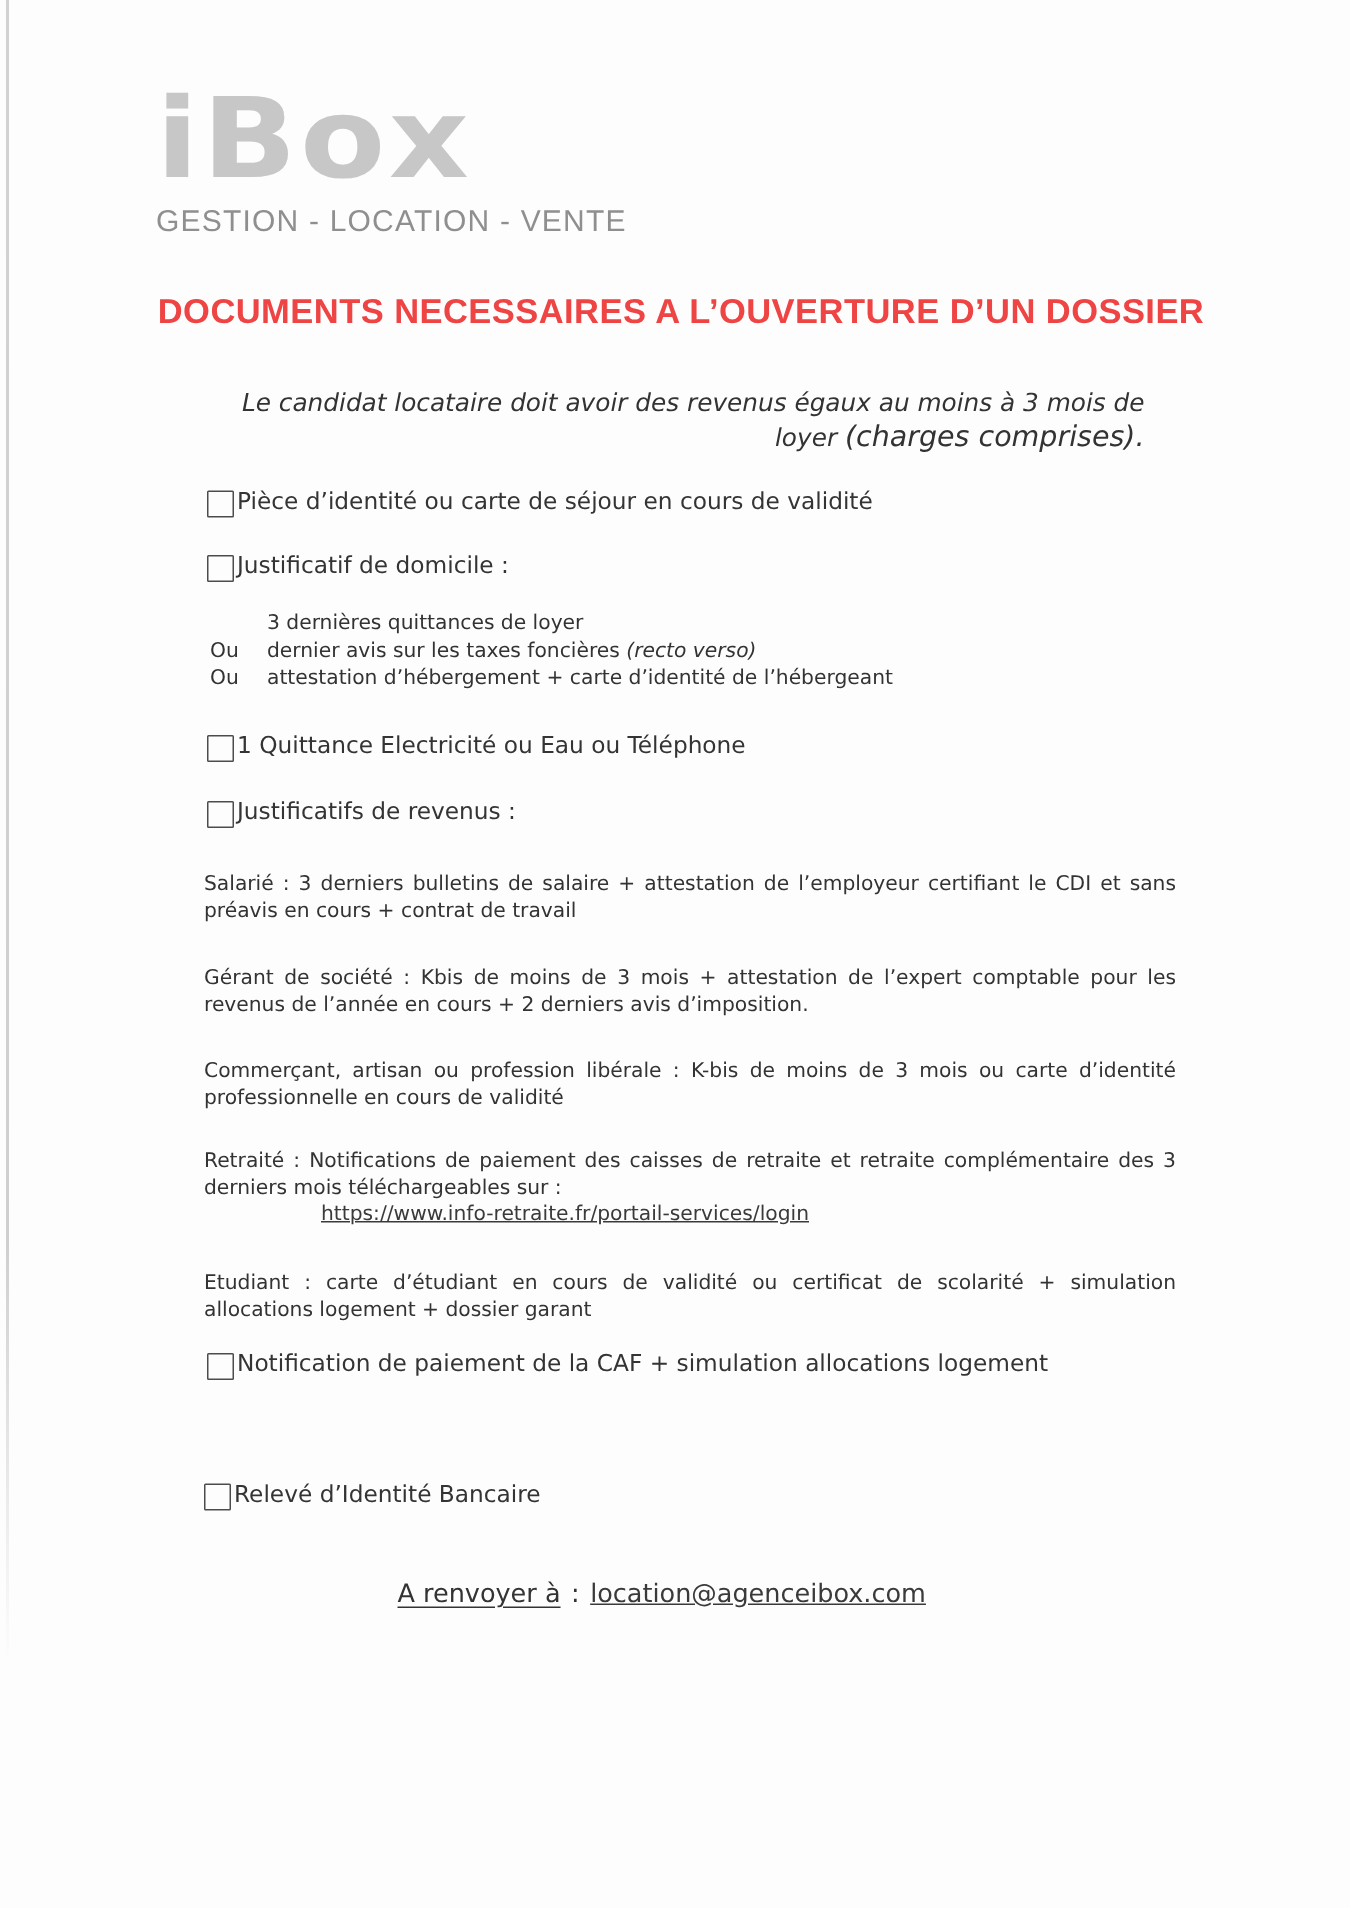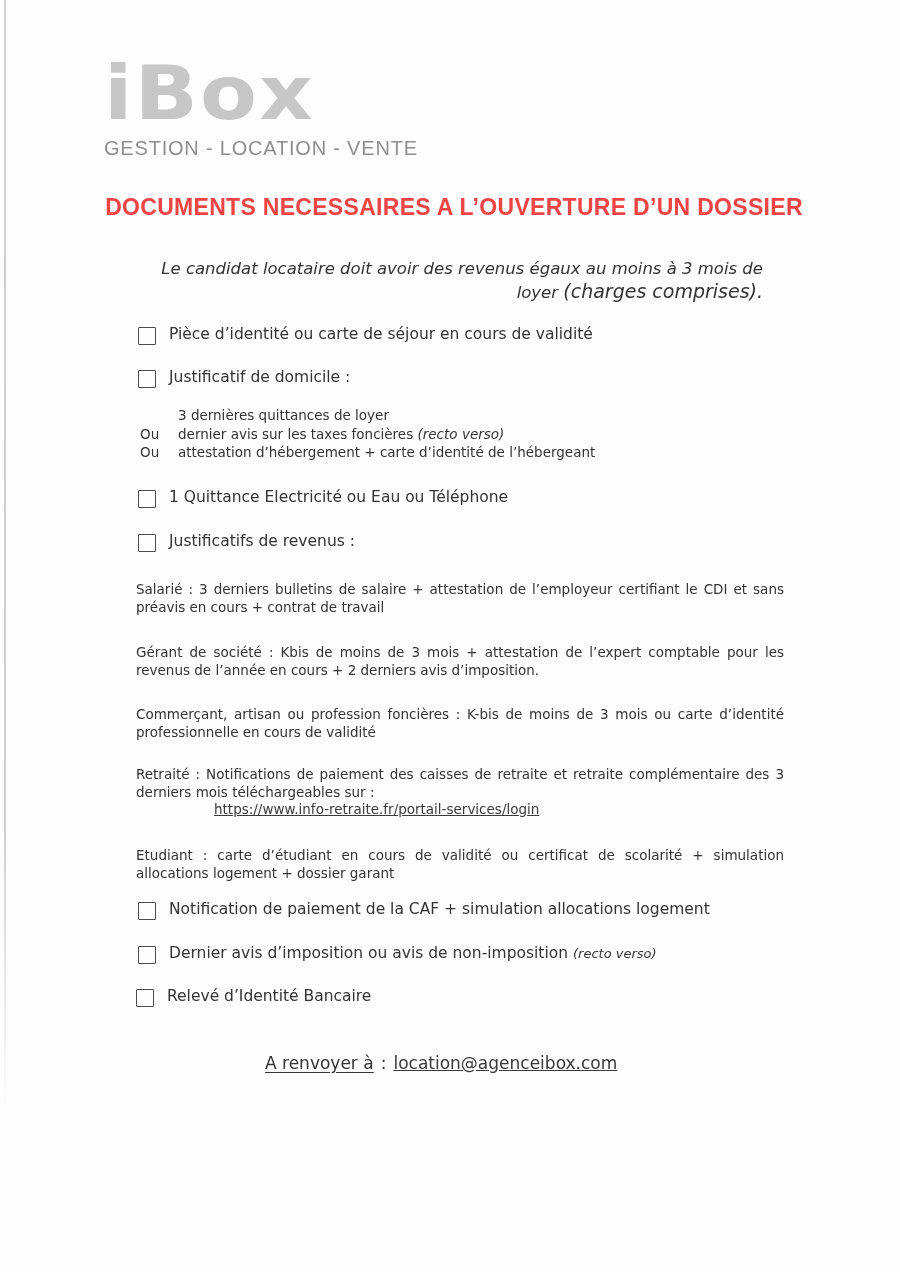--- a/index.html
+++ b/index.html
@@ -28,21 +28,21 @@
     font-weight:bold; font-size:23px; letter-spacing:0.3px; color:#ef4444;
   }
   .intro {
     position:absolute; left:123px; top:257px; width:640px; margin:0;
     font-style:italic; font-size:16.5px; line-height:23px; color:#333;
     white-space:pre-line;
     text-align:right;
   }
   .intro-note { font-size:19px; }
 
-  .check-row { position:absolute; left:138px; display:flex; align-items:flex-start; gap:13px; }
+  .check-row { position:absolute; left:138px; display:flex; align-items:flex-start; gap:2px; }
   .checkbox {
     width:16px; height:16px; border:1px solid #4c4c4c; background:#fdfdfd;
     flex:none; margin-top:2px; border-radius:1px;
   }
   .check-label { font-size:15.5px; color:#343434; }
   .check-note  { font-size:13px; font-style:italic; }
 
   .sub-options { position:absolute; left:140px; top:406px; font-size:13.5px; line-height:18.5px; color:#333; }
   .sub-row  { display:flex; }
   .sub-prefix { width:38px; flex:none; }
@@ -108,35 +108,31 @@
 
   <div class="check-row" style="top:532px">
     <span class="checkbox"></span>
     <span class="check-label">Justificatifs de revenus :</span>
   </div>
 
   <p class="category" style="top:581px"><span class="cat-label">Salarié</span><span> : 3 derniers bulletins de salaire + attestation de l’employeur certifiant le CDI et sans préavis en cours + contrat de travail</span></p>
 
   <p class="category" style="top:644px"><span class="cat-label">Gérant de société</span><span> : Kbis de moins de 3 mois + attestation de l’expert comptable pour les revenus de l’année en cours + 2 derniers avis d’imposition.</span></p>
 
-  <p class="category" style="top:706px"><span class="cat-label">Commerçant, artisan ou profession foncières</span><span> : K-bis de moins de 3 mois ou carte d’identité professionnelle en cours de validité</span></p>
+  <p class="category" style="top:706px"><span class="cat-label">Commerçant, artisan ou profession libérale</span><span> : K-bis de moins de 3 mois ou carte d’identité professionnelle en cours de validité</span></p>
 
   <p class="category" style="top:766px"><span class="cat-label">Retraité</span><span> : Notifications de paiement des caisses de retraite et retraite complémentaire des 3 derniers mois téléchargeables sur :</span><a class="doc-link">https://www.info-retraite.fr/portail-services/login</a></p>
 
   <p class="category" style="top:847px"><span class="cat-label">Etudiant</span><span> : carte d’étudiant en cours de validité ou certificat de scolarité + simulation allocations logement + dossier garant</span></p>
 
   <div class="check-row" style="top:900px">
     <span class="checkbox"></span>
     <span class="check-label"><span>Notification de paiement de la CAF + simulation allocations logement</span> <span class="check-note"></span></span>
   </div>
 
-  <div class="check-row" style="top:944px">
-    <span class="checkbox"></span>
-    <span class="check-label"><span>Dernier avis d’imposition ou avis de non-imposition</span> <span class="check-note">(recto verso)</span></span>
-  </div>
 
   <div class="check-row" style="top:987px; left:136px">
     <span class="checkbox"></span>
     <span class="check-label"><span>Relevé d’Identité Bancaire</span> <span class="check-note"></span></span>
   </div>
 
   <div class="footer-line"><span class="footer-label">A renvoyer à</span><span class="footer-sep">:</span><a class="doc-link">location@agenceibox.com</a></div>
 </div>
 
 </body></html>

